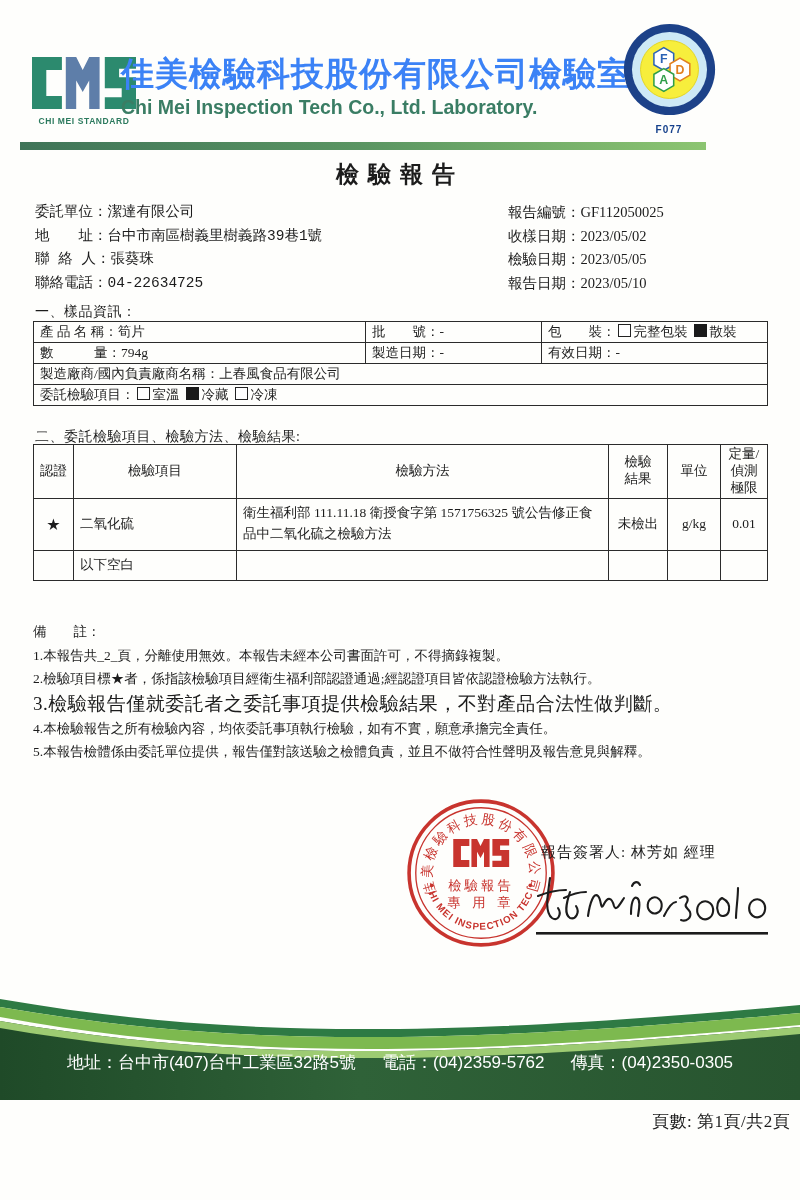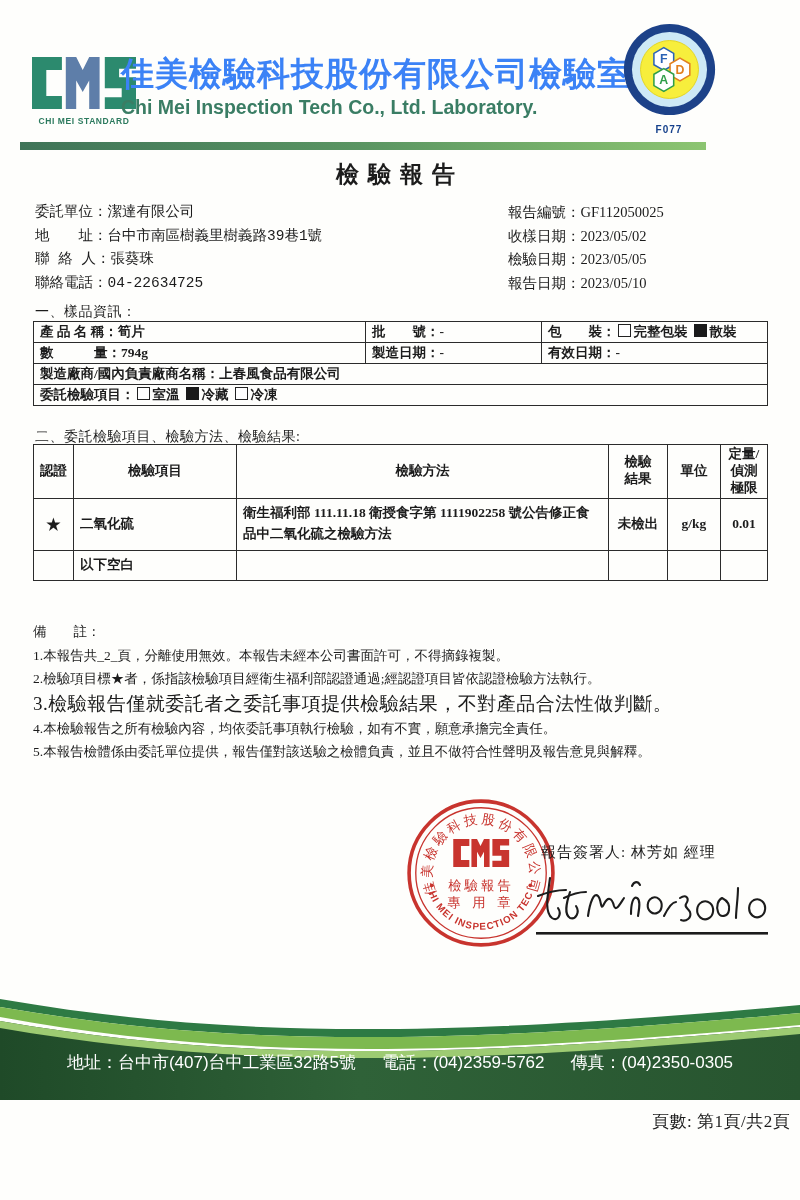--- a/index.html
+++ b/index.html
@@ -24,21 +24,21 @@
   
   .report-title{position:absolute;left:0;top:159px;width:800px;text-align:center;
     font-size:23px;font-weight:700;letter-spacing:9px;}
   .info-left{position:absolute;left:35px;top:201px;font-size:14.5px;line-height:23.5px;font-family:Liberation Mono, monospace;}
   .info-right{position:absolute;left:508px;top:201px;font-size:14.5px;line-height:23.5px;}
   .info-row .lbl{white-space:pre;}
   
   .sec-heading{position:absolute;font-size:14px;letter-spacing:0.5px;}
   table.doc{position:absolute;border-collapse:collapse;table-layout:fixed;font-size:13.5px;}
   table.doc td,table.doc th{border:1.4px solid #2b2b2b;padding:1px 6px;vertical-align:middle;
-    font-weight:bold;overflow:hidden;}
+    font-weight:normal;overflow:hidden;}
   table.doc th{text-align:center;white-space:pre-line;line-height:1.25;}
   .cb{display:inline-block;width:11px;height:11px;border:1.2px solid #222;vertical-align:-1px;
     margin:0 3px 0 6px;background:#fff;}
   .cb.filled{background:#1a1a1a;border-color:#1a1a1a;}
   .cb.first{margin-left:2px;}
   .star{font-size:16px;}
   td.center{text-align:center;}
   
   .notes{position:absolute;left:33px;top:620px;width:740px;font-size:13.5px;line-height:23px;}
   .notes .note-heading{white-space:pre;margin-bottom:1px;}
@@ -164,21 +164,21 @@
       <th>檢驗方法</th>
       <th>檢驗
 結果</th>
       <th>單位</th>
       <th>定量/
 偵測極限</th>
     </tr>
     <tr style="height:52px">
       <td class="center star">★</td>
       <td>二氧化硫</td>
-      <td style="line-height:1.55">衛生福利部 111.11.18 衛授食字第 1111902258 號公告修正食品中二氧化硫之檢驗方法</td>
+      <td style="line-height:1.55">衛生福利部 111.11.18 衛授食字第 1571756325 號公告修正食品中二氧化硫之檢驗方法</td>
       <td class="center">未檢出</td>
       <td class="center">g/kg</td>
       <td class="center">0.01</td>
     </tr>
     <tr style="height:30px">
       <td></td>
       <td>以下空白</td>
       <td></td>
       <td></td>
       <td></td>

